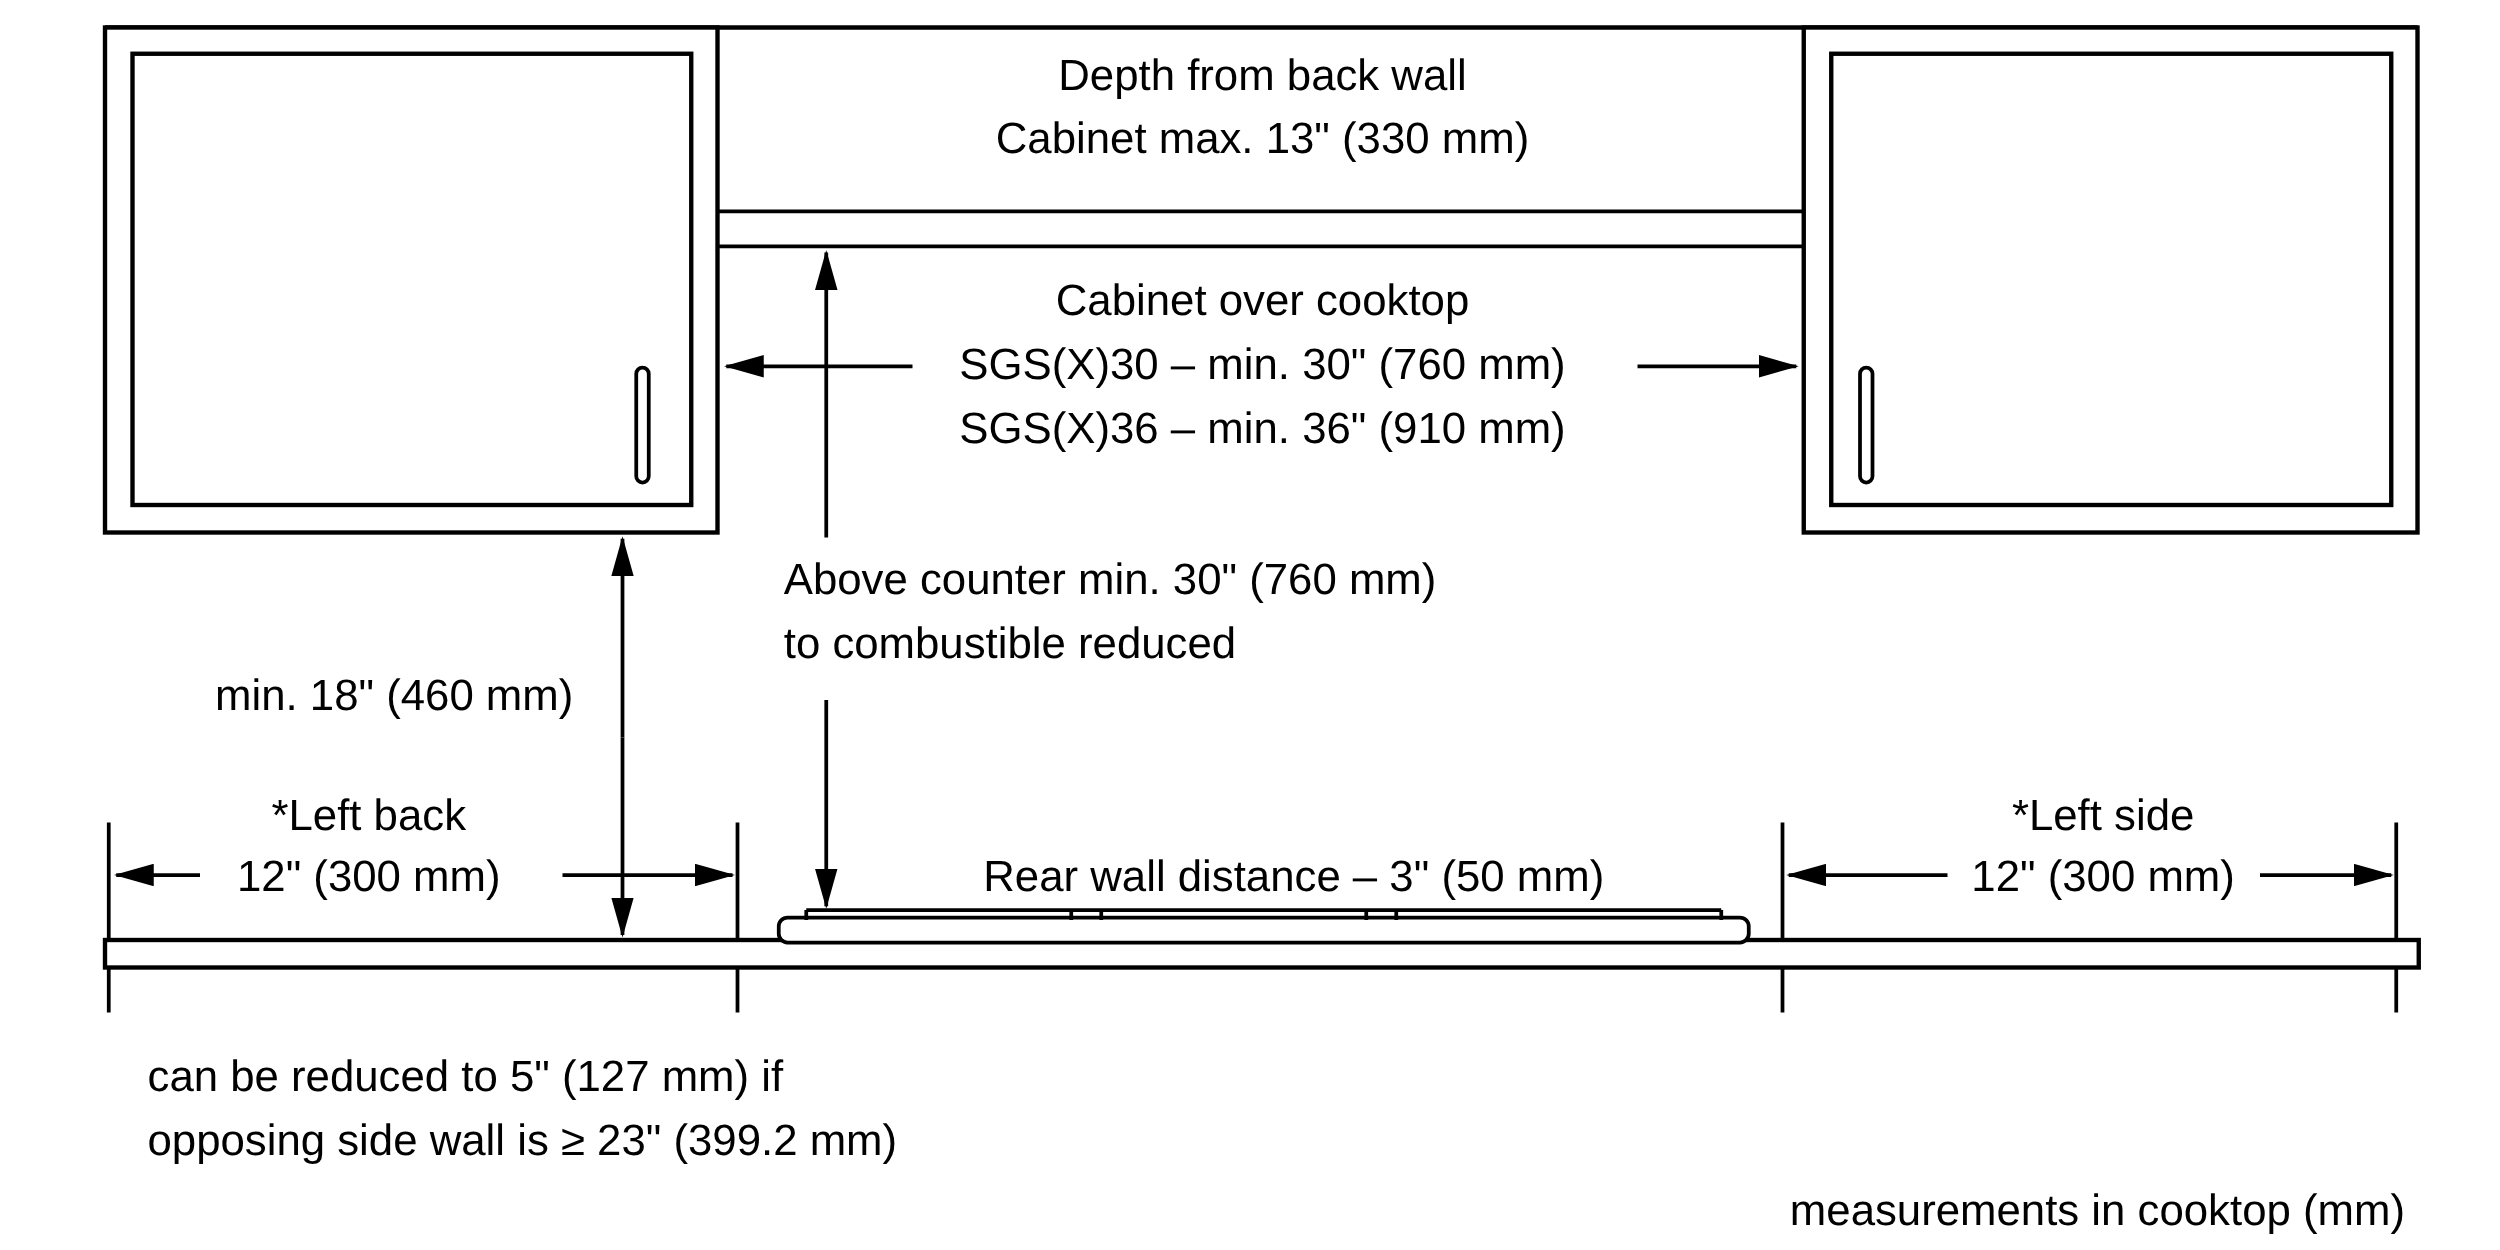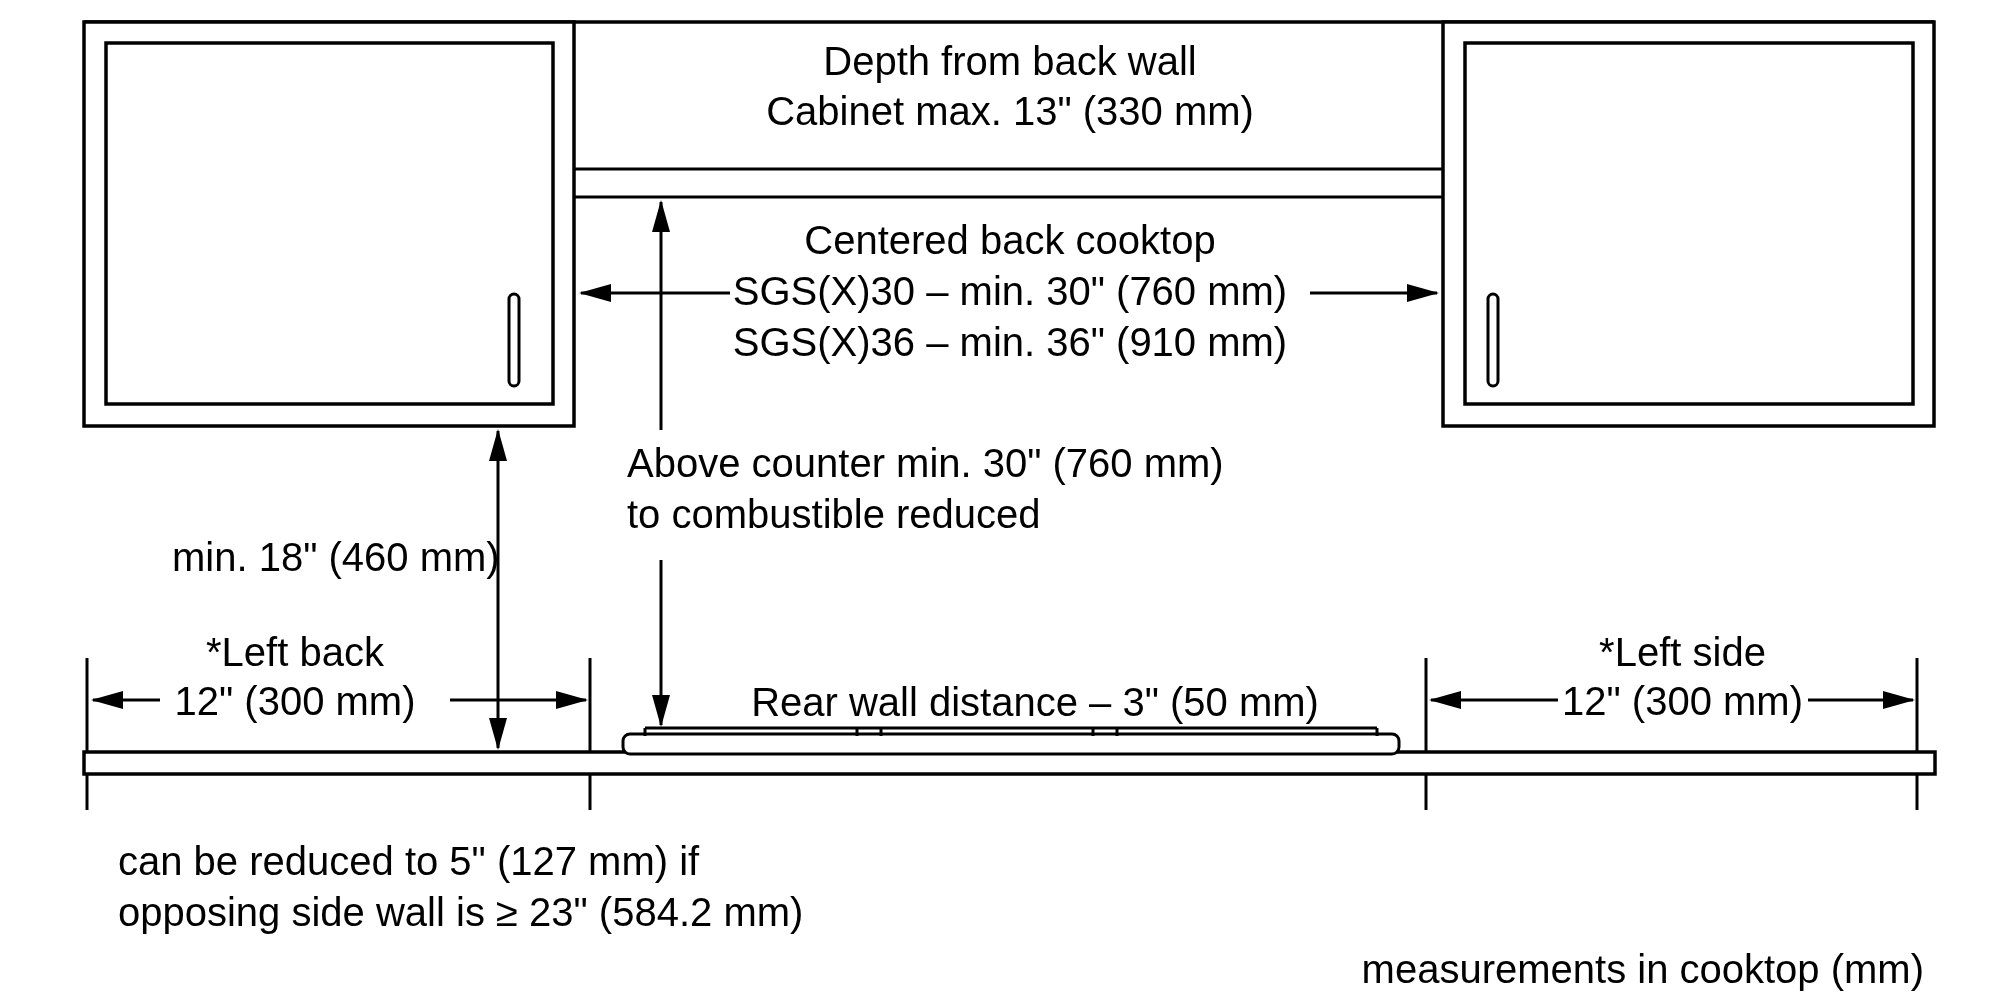--- a/index.html
+++ b/index.html
@@ -16,21 +16,21 @@
     color: #000000;
     overflow: hidden;
   }
   .stage svg {
     position: absolute;
     left: 0;
     top: 0;
   }
   .lbl {
     position: absolute;
-    font-size: 40px;
+    font-size: 35px;
     line-height: 50px;
     color: #000;
     white-space: nowrap;
   }
   .center { text-align: center; }
   .right { text-align: right; }
   .masked { background: #ffffff; }
   .footnote-indent { padding-left: 36px; }
   .lbl div { white-space: nowrap; }
 </style>
@@ -110,21 +110,21 @@
       <line x1="1808" y1="700" x2="1913" y2="700" stroke="#000" stroke-width="3" marker-end="url(#arrow)"></line>
     </g>
   </svg>
 
   <div class="lbl center" style="left:600px; top:36px; width:820px;">
     <div>Depth from back wall</div>
     <div>Cabinet max. 13" (330 mm)</div>
   </div>
 
   <div class="lbl center" style="left:610px; top:215px; width:800px; line-height:51px;">
-    <div>Centered back cooktop</div>
+    <div>Cabinet over cooktop</div>
     <div>SGS(X)30 – min. 30" (760 mm)</div>
     <div>SGS(X)36 – min. 36" (910 mm)</div>
   </div>
 
   <div class="lbl masked" style="left:627px; top:438px; line-height:51px;">
     <div>Above counter min. 30" (760 mm)</div>
     <div>to combustible reduced</div>
   </div>
 
   <div class="lbl" style="left:172px; top:532px;">min. 18" (460 mm)</div>
@@ -136,18 +136,18 @@
 
   <div class="lbl center" style="left:700px; top:677px; width:670px;">Rear wall distance – 3" (50 mm)</div>
 
   <div class="lbl center" style="left:1460px; top:628px; width:445px; line-height:49px;">
     <div>*Left side</div>
     <div>12" (300 mm)</div>
   </div>
 
   <div class="lbl" style="left:82px; top:836px; line-height:51px;">
     <div class="footnote-indent">can be reduced to 5" (127 mm) if</div>
-    <div class="footnote-indent">opposing side wall is ≥ 23" (584.2 mm)</div>
+    <div class="footnote-indent">opposing side wall is ≥ 23" (399.2 mm)</div>
   </div>
 
   <div class="lbl right" style="right:76px; top:944px;">measurements in cooktop (mm)</div>
 
 </div>
 
 </body></html>

